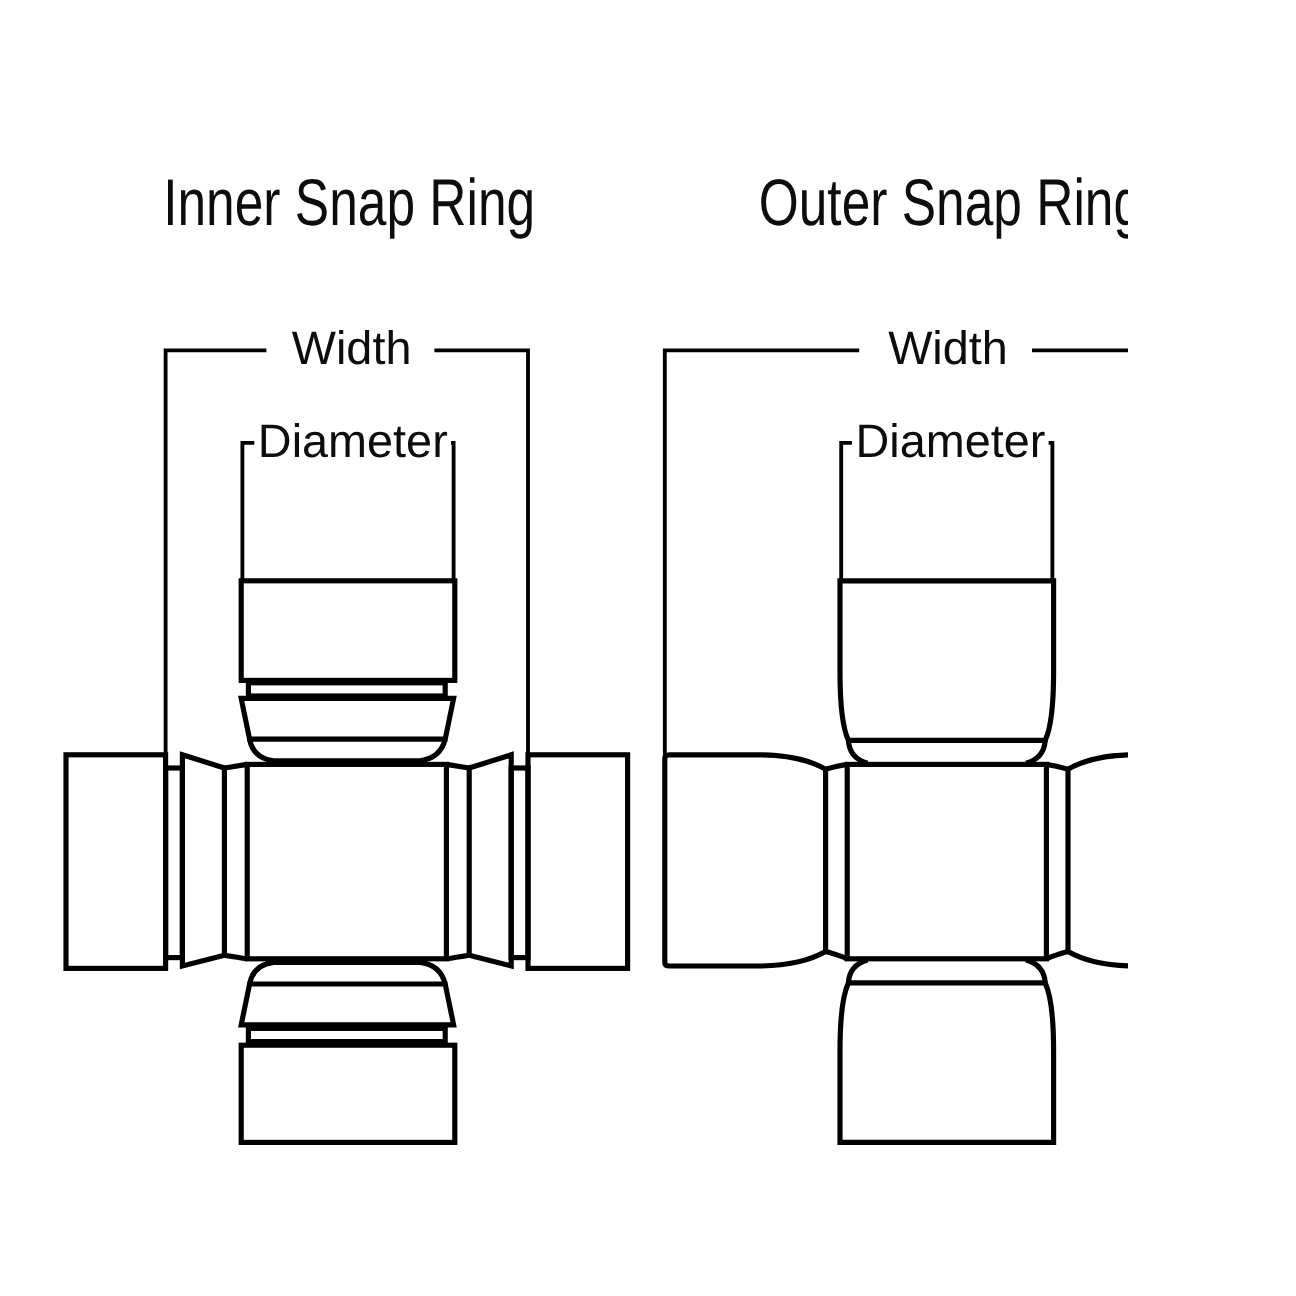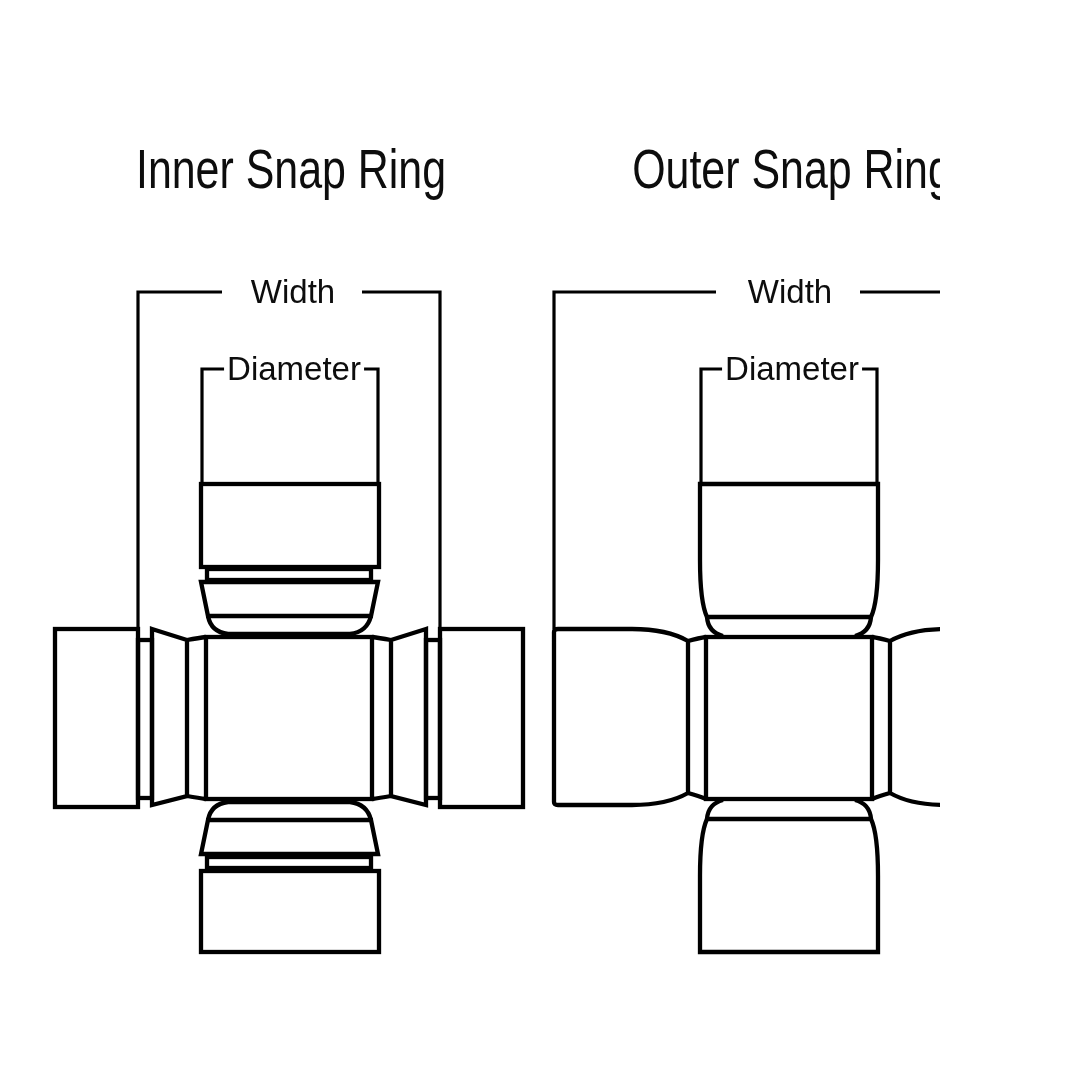--- a/index.html
+++ b/index.html
@@ -29,21 +29,21 @@
   }
   .dim {
     fill: none;
     stroke: #000000;
     stroke-width: 3.2;
   }
   .label {
     position: absolute;
     transform: translate(-50%, -50%);
     color: #0d0d0d;
-    font-size: 33px;
+    font-size: 39px;
     white-space: nowrap;
     background: #ffffff;
     padding: 0 3px;
     line-height: 1.1;
   }
   .title {
     position: absolute;
     transform: translate(-50%, -50%) scaleX(0.78);
     color: #0d0d0d;
     font-size: 55px;

